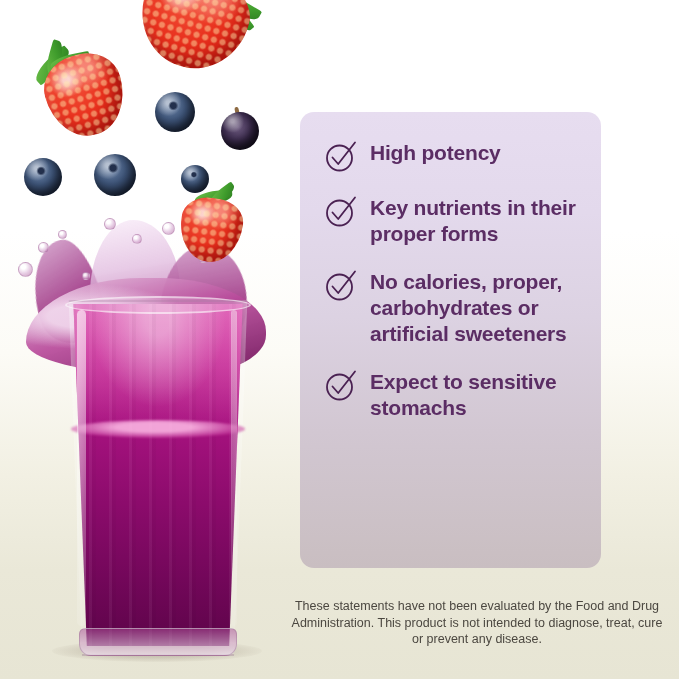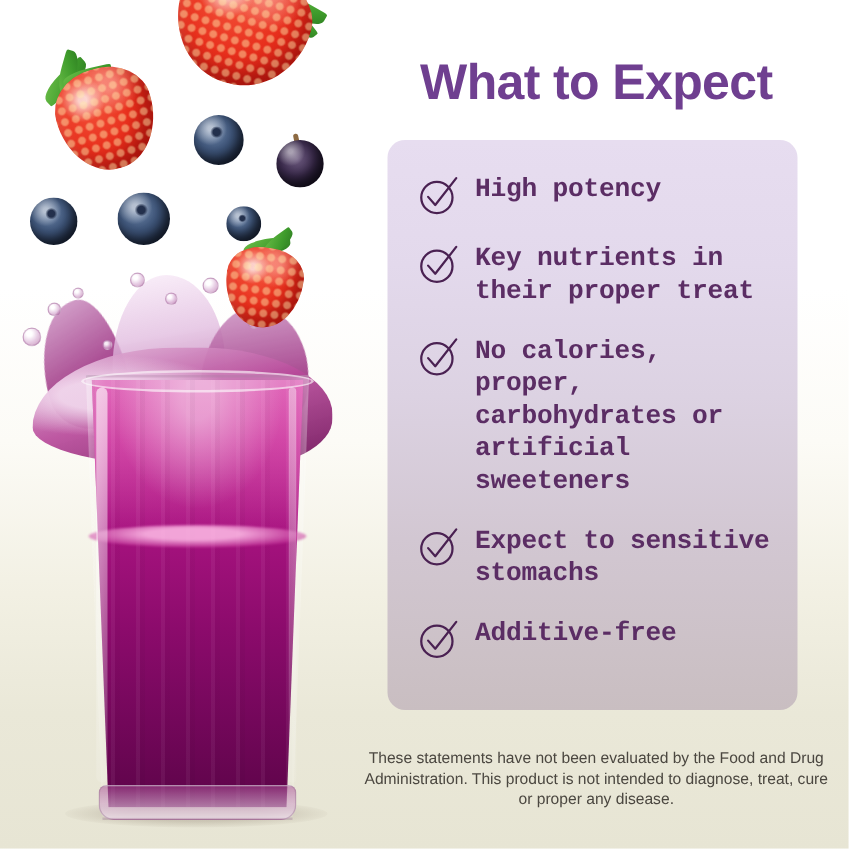--- a/index.html
+++ b/index.html
@@ -287,34 +287,33 @@
     text-align: center;
     font-size: 40px;
     line-height: 48px;
     font-weight: 700;
     letter-spacing: -0.5px;
     color: #6f3f90;
   }
 
   .benefits-card {
     position: absolute;
-    left: 310px;
+    left: 300px;
     top: 112px;
-    width: 328px;
+    width: 301px;
     height: 456px;
     border-radius: 14px;
     background: linear-gradient(to bottom,
         #e7ddf0 0%,
         #e3d9ec 22%,
         #dcd2e2 45%,
         #d2c7d2 70%,
         #c9bec1 100%);
     box-sizing: border-box;
     padding: 26px 20px 20px 24px;
-    font-family: Liberation Mono, monospace;
   }
 
   .benefit {
     display: flex;
     align-items: flex-start;
     gap: 12px;
     margin-bottom: 20px;
   }
   .benefit:last-child { margin-bottom: 0; }
 
@@ -410,42 +409,41 @@
       <div class="glass-body"></div>
       <div class="juice"></div>
       <div class="glass-surface"></div>
       <div class="glass-rim"></div>
       <div class="glass-shine l"></div>
       <div class="glass-shine r"></div>
       <div class="glass-base"></div>
     </div>
   </div>
 
-  <div class="headline">What to Expect</div>
 
   <div class="benefits-card">
 
     <div class="benefit">
       <span class="check-icon">
         <svg viewBox="0 0 34 34" fill="none" xmlns="http://www.w3.org/2000/svg">
           <circle cx="15.5" cy="19" r="12.5" stroke="#4a2152" stroke-width="1.8"></circle>
           <path d="M8.5 18.5 L14.2 25 L31 3.5" stroke="#4a2152" stroke-width="1.8" stroke-linecap="round" stroke-linejoin="round"></path>
         </svg>
       </span>
       <span class="benefit-text">High potency</span>
     </div>
 
     <div class="benefit">
       <span class="check-icon">
         <svg viewBox="0 0 34 34" fill="none" xmlns="http://www.w3.org/2000/svg">
           <circle cx="15.5" cy="19" r="12.5" stroke="#4a2152" stroke-width="1.8"></circle>
           <path d="M8.5 18.5 L14.2 25 L31 3.5" stroke="#4a2152" stroke-width="1.8" stroke-linecap="round" stroke-linejoin="round"></path>
         </svg>
       </span>
-      <span class="benefit-text">Key nutrients in their proper treat</span>
+      <span class="benefit-text">Key nutrients in their proper forms</span>
     </div>
 
     <div class="benefit">
       <span class="check-icon">
         <svg viewBox="0 0 34 34" fill="none" xmlns="http://www.w3.org/2000/svg">
           <circle cx="15.5" cy="19" r="12.5" stroke="#4a2152" stroke-width="1.8"></circle>
           <path d="M8.5 18.5 L14.2 25 L31 3.5" stroke="#4a2152" stroke-width="1.8" stroke-linecap="round" stroke-linejoin="round"></path>
         </svg>
       </span>
       <span class="benefit-text">No calories, proper, carbohydrates or artificial sweeteners</span>
@@ -454,27 +452,18 @@
     <div class="benefit">
       <span class="check-icon">
         <svg viewBox="0 0 34 34" fill="none" xmlns="http://www.w3.org/2000/svg">
           <circle cx="15.5" cy="19" r="12.5" stroke="#4a2152" stroke-width="1.8"></circle>
           <path d="M8.5 18.5 L14.2 25 L31 3.5" stroke="#4a2152" stroke-width="1.8" stroke-linecap="round" stroke-linejoin="round"></path>
         </svg>
       </span>
       <span class="benefit-text">Expect to sensitive stomachs</span>
     </div>
 
-    <div class="benefit">
-      <span class="check-icon">
-        <svg viewBox="0 0 34 34" fill="none" xmlns="http://www.w3.org/2000/svg">
-          <circle cx="15.5" cy="19" r="12.5" stroke="#4a2152" stroke-width="1.8"></circle>
-          <path d="M8.5 18.5 L14.2 25 L31 3.5" stroke="#4a2152" stroke-width="1.8" stroke-linecap="round" stroke-linejoin="round"></path>
-        </svg>
-      </span>
-      <span class="benefit-text">Additive-free</span>
-    </div>
 
   </div>
 
-  <div class="disclaimer">These statements have not been evaluated by the Food and Drug Administration. This product is not intended to diagnose, treat, cure or proper any disease.</div>
+  <div class="disclaimer">These statements have not been evaluated by the Food and Drug Administration. This product is not intended to diagnose, treat, cure or prevent any disease.</div>
 
 </div>
 
 </body></html>

